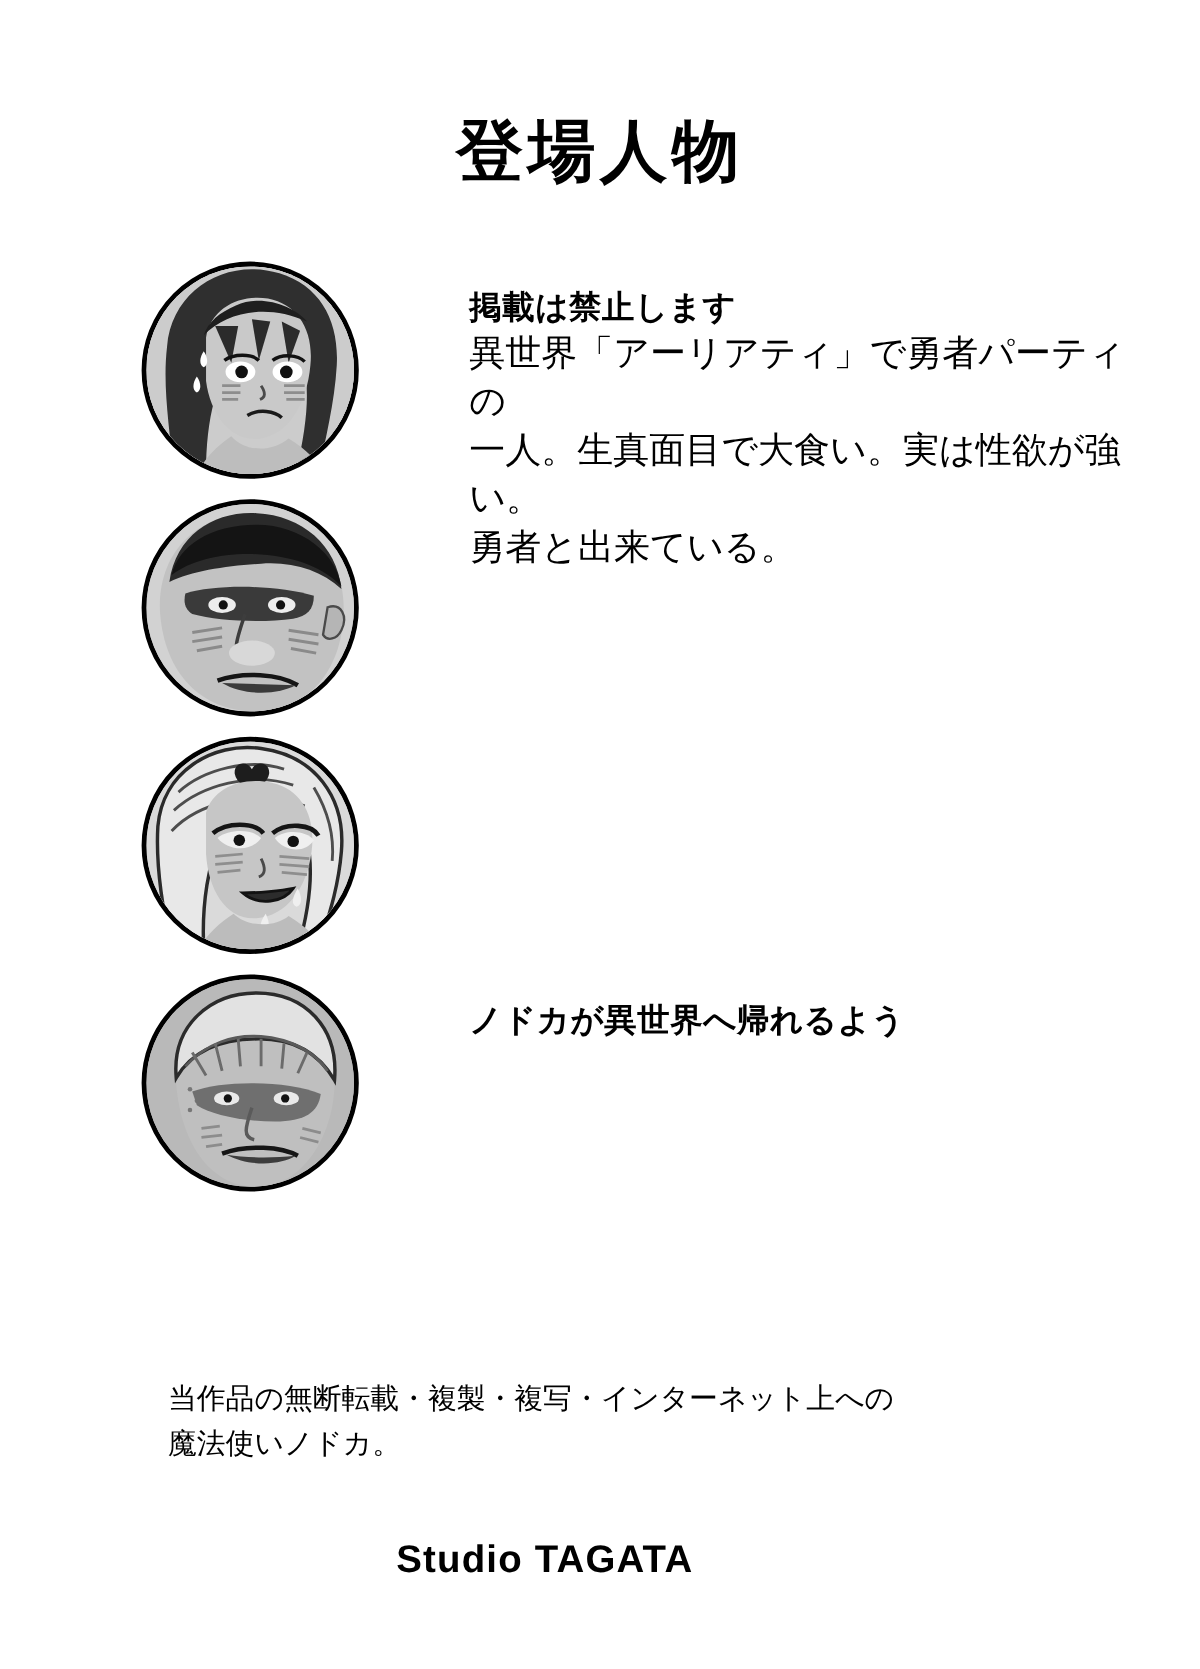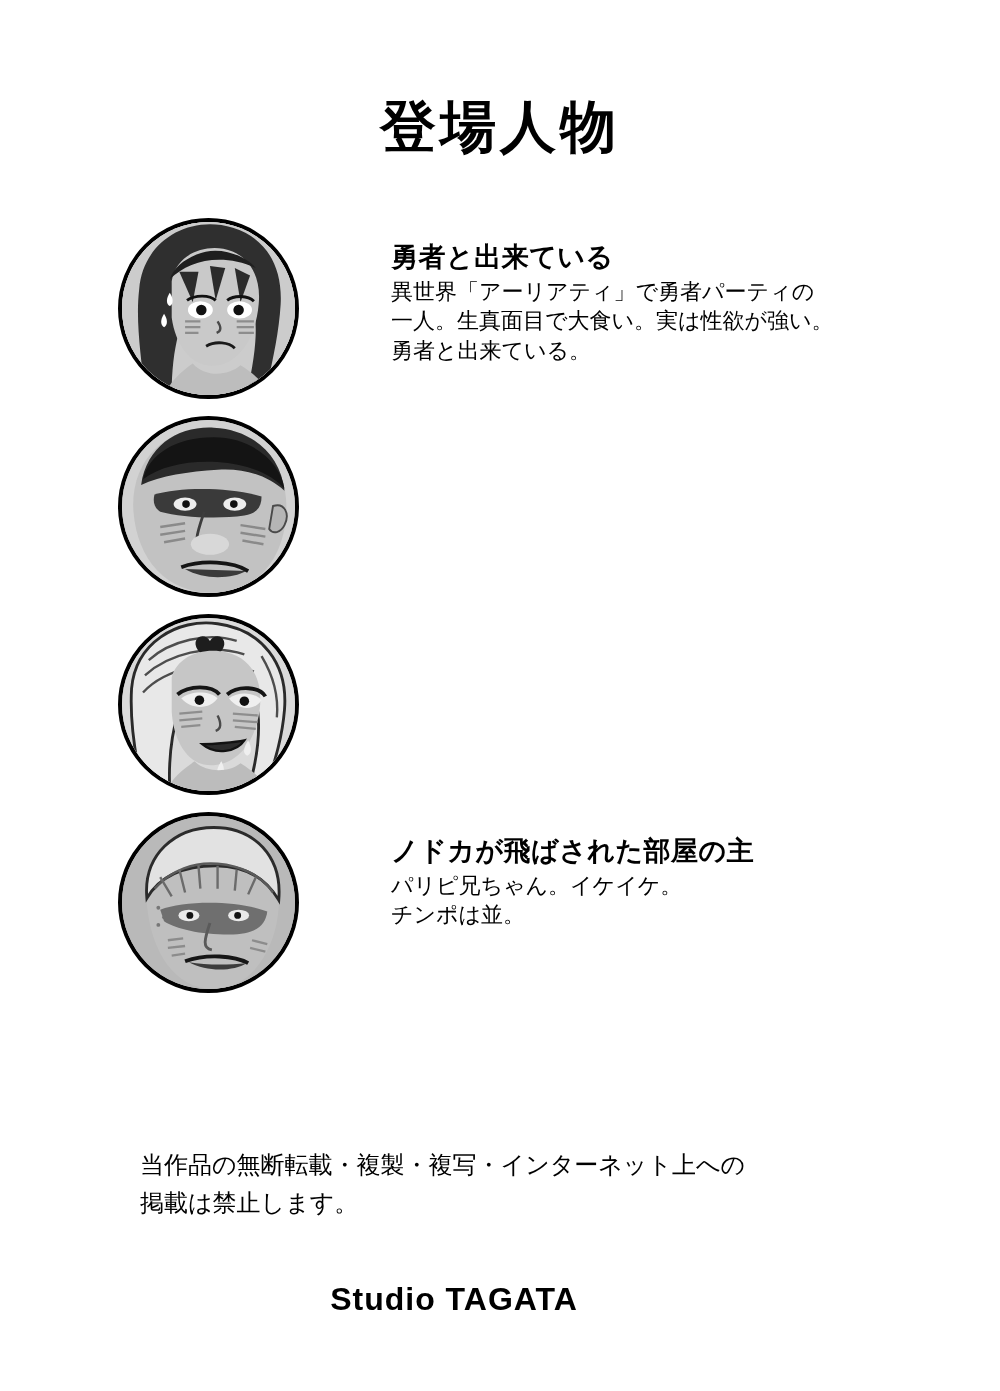--- a/index.html
+++ b/index.html
@@ -78,25 +78,25 @@
   .char-name {
     font-size: 27px;
     font-weight: bold;
     letter-spacing: 0.5px;
     line-height: 1.25;
     margin-bottom: 3px;
     font-family: "DejaVu Sans", "Liberation Sans", sans-serif;
   }
 
   .char-desc {
-    font-size: 22px;
+    font-size: 30px;
     line-height: 1.35;
     letter-spacing: 0px;
     white-space: pre-line;
-    font-family: Liberation Serif, serif;
+    font-family: Liberation Mono, monospace;
   }
 
   
   .notice {
     position: absolute;
     top: 1146px;
     left: 140px;
     width: 760px;
     font-size: 24px;
     line-height: 1.6;
@@ -153,21 +153,21 @@
           <path d="M100 104 C104 110 104 114 99 116" stroke="#4a4a4a" stroke-width="2.5" fill="none"></path>
           <path d="M88 130 C98 124 112 126 118 132" stroke="#1a1a1a" stroke-width="3" fill="none"></path>
 
           <path d="M50 74 C54 80 54 86 50 88 C46 86 46 80 50 74 Z" fill="#ffffff"></path>
           <path d="M44 96 C48 102 48 108 44 110 C40 108 40 102 44 96 Z" fill="#ffffff"></path>
 
           <path d="M74 148 C86 162 110 162 124 150 C140 160 150 170 154 181 L44 181 C50 168 62 156 74 148 Z" fill="#bdbdbd"></path>
         </svg>
       </div>
       <div class="char-text">
-        <div class="char-name">勇者と出来ている</div>
+        <div class="char-name">掲載は禁止します</div>
         <div class="char-desc">異世界「アーリアティ」で勇者パーティの
 一人。生真面目で大食い。実は性欲が強い。
 勇者と出来ている。</div>
       </div>
     </div>
 
     <div class="character-row">
       <div class="portrait">
         <svg viewBox="0 0 181 181" preserveAspectRatio="xMidYMid slice" aria-hidden="true">
           <rect x="0" y="0" width="181" height="181" fill="#d2d2d2"></rect>
@@ -259,25 +259,23 @@
           <path d="M92 112 C86 130 84 138 94 140" stroke="#5a5a5a" stroke-width="3" fill="none"></path>
 
           <path d="M66 152 C88 144 118 146 132 154" stroke="#161616" stroke-width="4" fill="none"></path>
           <path d="M70 153 C90 164 118 162 130 154 C110 156 88 156 70 153 Z" fill="#3c3c3c"></path>
 
           <path d="M48 130 L64 128 M48 138 L66 136 M52 146 L66 144" stroke="#8c8c8c" stroke-width="2.4"></path>
           <path d="M136 130 L152 134 M134 138 L150 142" stroke="#8c8c8c" stroke-width="2.4"></path>
         </svg>
       </div>
       <div class="char-text">
-        <div class="char-name">ノドカが飛ばされた部屋の主</div>
-        <div class="char-desc">パリピ兄ちゃん。イケイケ。
-チンポは並。</div>
+        <div class="char-name">ノドカが異世界へ帰れるよう</div>
       </div>
     </div>
 
   </div>
 
   <div class="notice">当作品の無断転載・複製・複写・インターネット上への
-掲載は禁止します。</div>
+魔法使いノドカ。</div>
   <div class="studio">Studio TAGATA</div>
 
 </div>
 
 </body></html>

